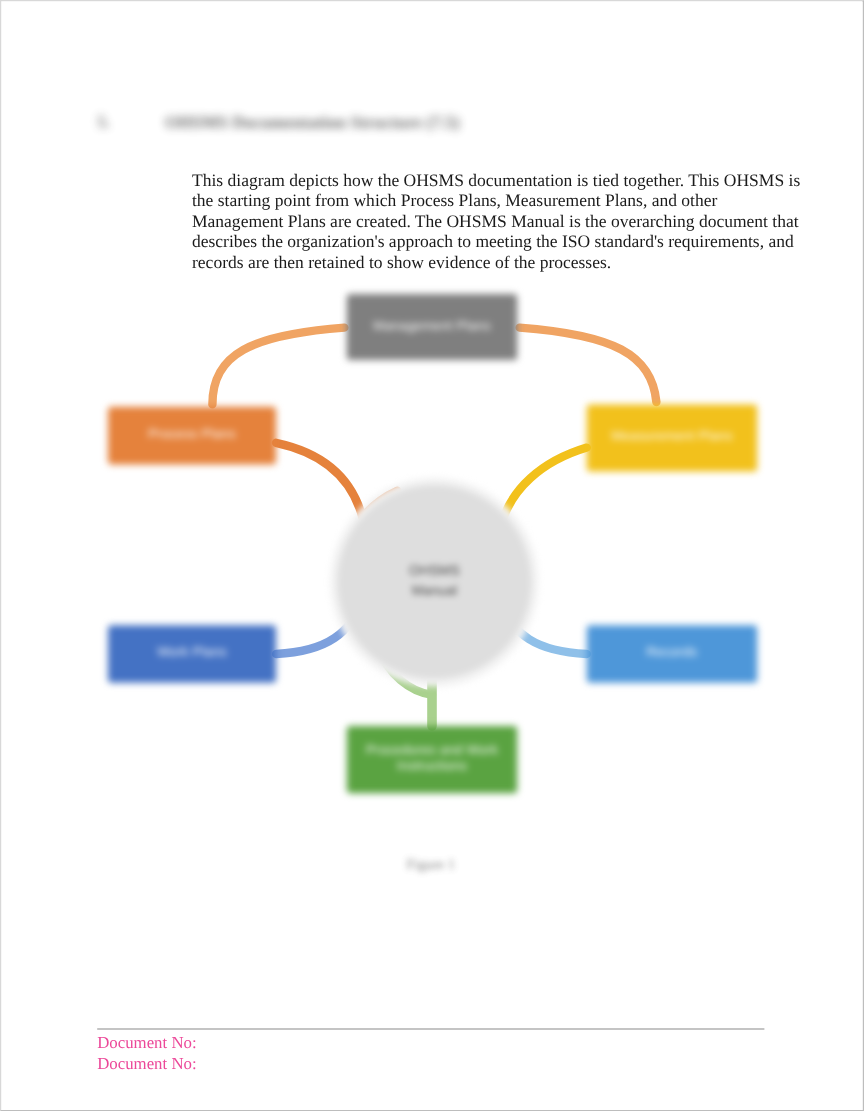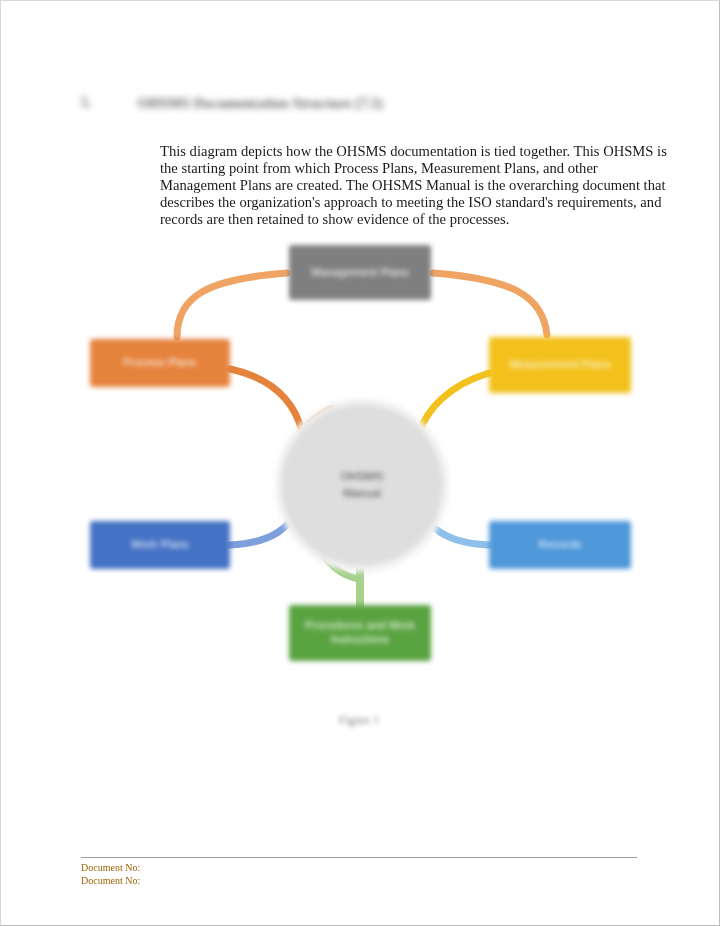--- a/index.html
+++ b/index.html
@@ -171,22 +171,22 @@
     border-top: 1.5px solid #9d9d9d;
   }
   .footer {
     position: absolute;
     left: 80px;
     top: 860px;
     width: 556px;
     display: flex;
     justify-content: space-between;
     font-family: "Liberation Serif", serif;
-    font-size: 10px;
-    color: #a16207;
+    font-size: 14px;
+    color: #ec4899;
     line-height: 1.32;
   }
   .footer-col.right { text-align: right; }
   .footer-line { white-space: nowrap; }
 </style>
 </head>
 <body>
 
 <div class="page">
 

